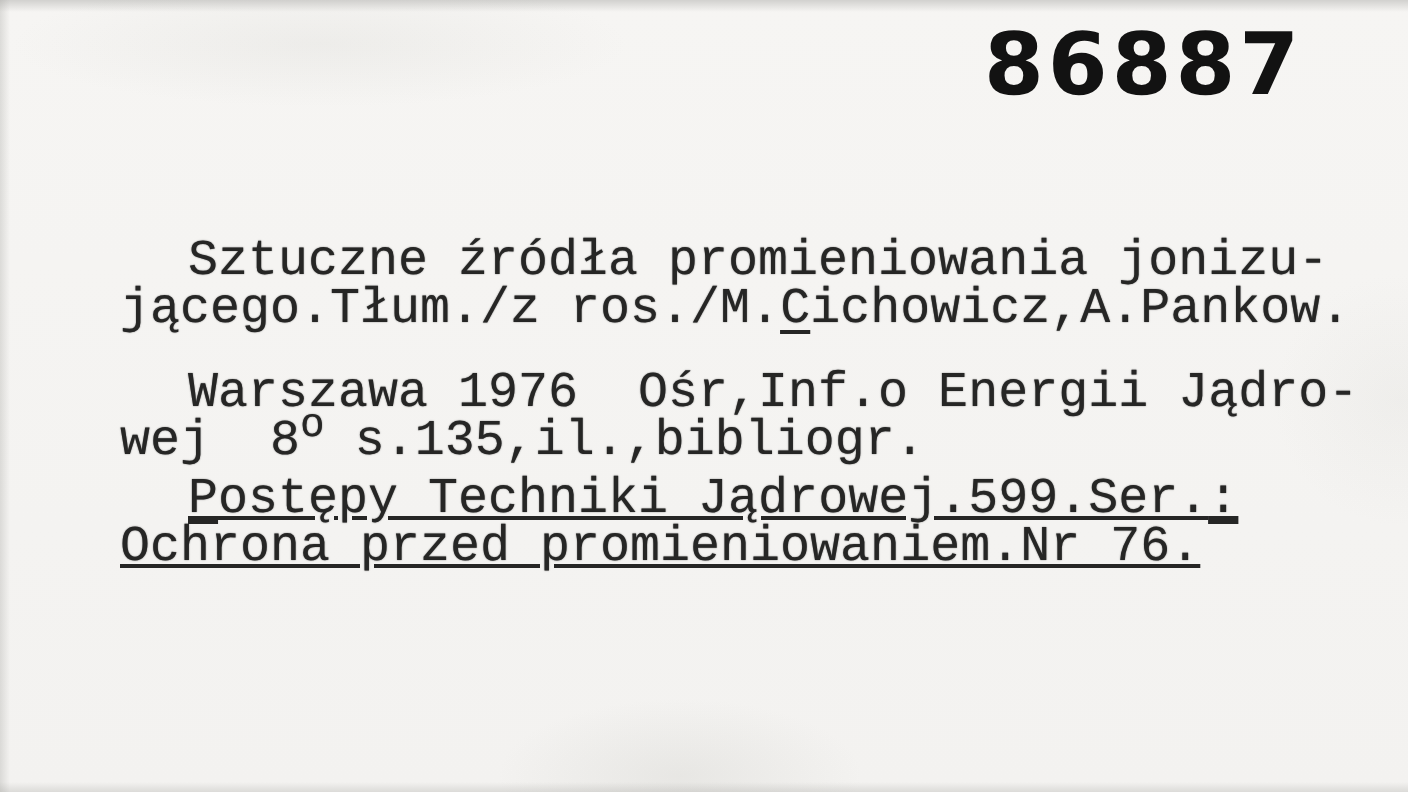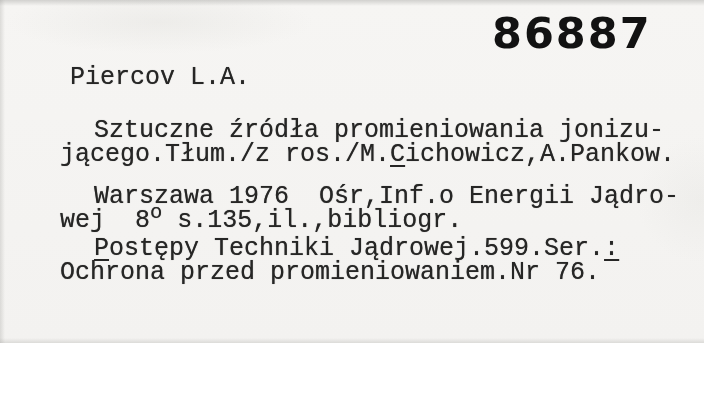--- a/index.html
+++ b/index.html
@@ -1,19 +1,19 @@
 <!DOCTYPE html>
 <html><head>
 <meta charset="utf-8">
 <style>
   html, body { margin: 0; padding: 0; }
   .scene {
     position: relative;
     width: 704px;
-    height: 343px;
+    height: 396px;
     overflow: hidden;
     background:
       radial-gradient(ellipse 130px 55px at 340px 388px, rgba(190,190,184,0.22), transparent 70%),
       radial-gradient(ellipse 220px 45px at 160px 22px, rgba(198,198,192,0.18), transparent 70%),
       radial-gradient(ellipse 90px 90px at 700px 200px, rgba(205,205,200,0.15), transparent 70%),
       linear-gradient(#f6f5f3, #f3f2f0);
     font-family: "Liberation Mono", monospace;
   }
   .edge-top {
     position: absolute; top: 0; left: 0; right: 0; height: 6px;
@@ -49,21 +49,21 @@
     left: 70px;
     top: 66px;
   }
   .card-body {
     position: absolute;
     left: 60px;
     top: 119px;
     right: 0;
   }
   .para + .para { margin-top: 18px; }
-  .para:nth-child(3) { margin-top: 3px; }
+  .para:nth-child(3) { margin-top: 3px; text-decoration: underline; }
   .line { white-space: pre; }
   .line.indent { padding-left: 34px; }
   .ul {
     text-decoration: underline;
     text-underline-offset: 4px;
     text-decoration-thickness: 2px;
   }
   .sup {
     position: relative;
     top: -0.45em;
@@ -73,16 +73,15 @@
 </head>
 <body>
 
 <div class="scene">
   <div class="edge-top"></div>
   <div class="edge-left"></div>
   <div class="edge-bottom"></div>
 
   <div class="stamp">86887</div>
 
-  <div class="typed author">Piercov L.A.</div>
 
   <div class="typed card-body"><div class="para"><div class="line indent"><span>Sztuczne źródła promieniowania jonizu-</span></div><div class="line"><span>jącego.Tłum./z ros./M.</span><span class="ul">C</span><span>ichowicz,A.Pankow.</span></div></div><div class="para"><div class="line indent"><span>Warszawa 1976  Ośr,Inf.o Energii Jądro-</span></div><div class="line"><span>wej  8</span><span class="sup">o</span><span> s.135,il.,bibliogr.</span></div></div><div class="para"><div class="line indent"><span class="ul">P</span><span>ostępy Techniki Jądrowej.599.Ser.</span><span class="ul">:</span></div><div class="line"><span>Ochrona przed promieniowaniem.Nr 76.</span></div></div></div>
 </div>
 
 </body></html>

